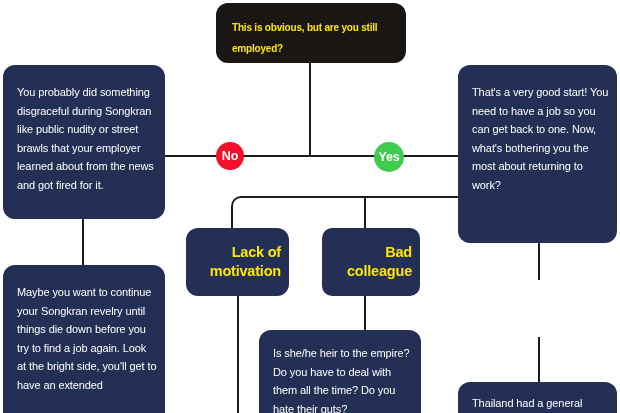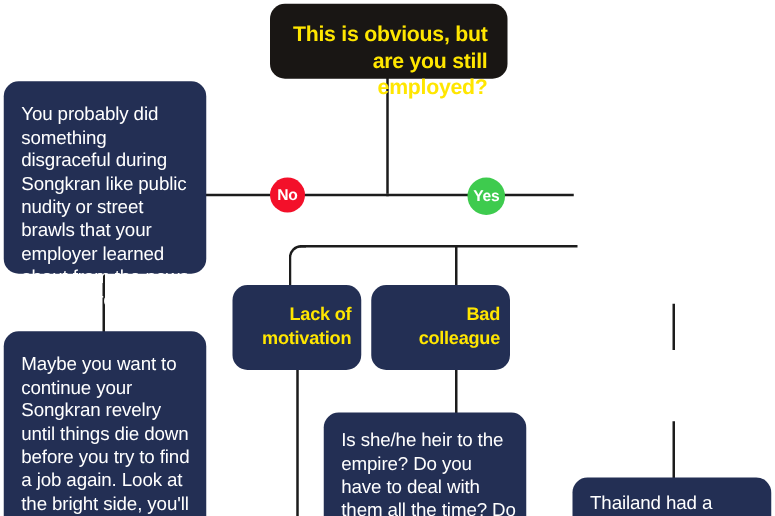--- a/index.html
+++ b/index.html
@@ -25,31 +25,31 @@
   }
   .node-navy {
     background: #232f54;
     color: #ffffff;
   }
   .node-dark {
     background: #191614;
     color: #ffe600;
   }
   .body-text {
-    font-size: 15px;
+    font-size: 11px;
     line-height: 18.6px;
     font-weight: 400;
     letter-spacing: -0.1px;
     padding: 18px 8px 10px 14px;
   }
   .title-text {
-    font-size: 17px;
+    font-size: 10px;
     line-height: 21px;
     font-weight: bold;
-    text-align: right;
+    text-align: left;
     padding: 14px 16px;
     letter-spacing: -0.2px;
   }
   .label-text {
     font-size: 14.5px;
     line-height: 19px;
     font-weight: bold;
     color: #ffe600;
     text-align: right;
     letter-spacing: -0.2px;
@@ -135,26 +135,29 @@
   </div>
 
   <div class="node node-navy" style="left:3px; top:65px; width:162px; height:154px;">
     <div class="body-text">You probably did something disgraceful during Songkran like public nudity or street brawls that your employer learned about from the news and got fired for it.</div>
   </div>
 
   <div class="node node-navy" style="left:3px; top:265px; width:162px; height:160px;">
     <div class="body-text">Maybe you want to continue your Songkran revelry until things die down before you try to find a job again. Look at the bright side, you'll get to have an extended</div>
   </div>
 
+  <div class="node node-navy" style="left:458px; top:65px; width:159px; height:178px;">
+    <div class="body-text">That's a very good start! You need to have a job so you can get back to one. Now, what's bothering you the most about returning to work?</div>
+  </div>
 
   <div class="node node-navy" style="left:186px; top:228px; width:103px; height:68px;">
     <div class="label-text">Lack of motivation</div>
   </div>
 
-  <div class="node node-navy" style="left:297px; top:228px; width:111px; height:68px;">
+  <div class="node node-navy" style="left:322px; top:228px; width:98px; height:68px;border-radius:10px;">
     <div class="label-text">Bad colleague</div>
   </div>
 
   <div class="node node-navy" style="left:259px; top:330px; width:162px; height:95px;">
     <div class="body-text" style="padding-top:14px;">Is she/he heir to the empire? Do you have to deal with them all the time? Do you hate their guts?</div>
   </div>
 
 
   <div class="node node-navy" style="left:458px; top:382px; width:159px; height:50px;">
     <div class="body-text" style="padding-top:12px;">Thailand had a general election on March 24</div>

